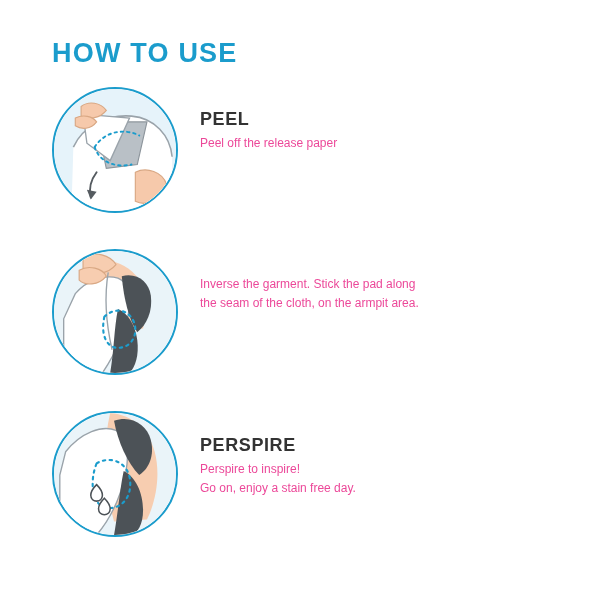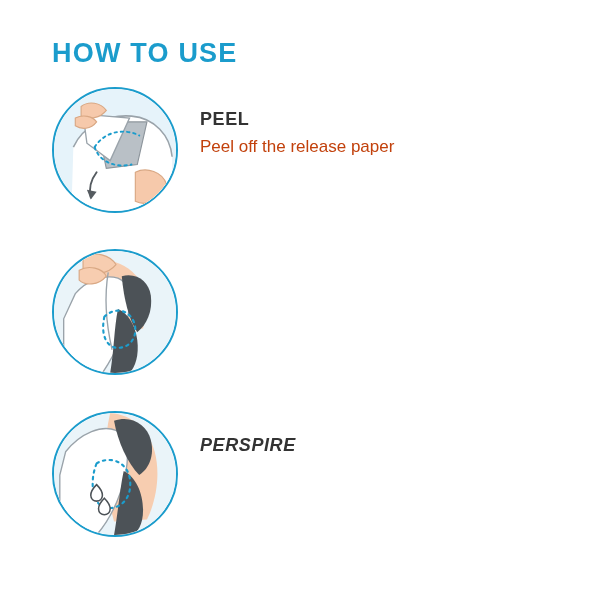--- a/index.html
+++ b/index.html
@@ -63,30 +63,30 @@
     max-width: 390px;
   }
   .step-title {
     font-size: 18px;
     font-weight: bold;
     letter-spacing: 0.6px;
     color: #333333;
     margin: 0 0 4px 0;
   }
   .step-body {
-    font-size: 17px;
+    font-size: 12px;
     line-height: 1.55;
-    color: #c2410c;
+    color: #ec4899;
     margin: 0;
   }
   .step-body span {
     display: block;
   }
   .step-2 .step-text { padding-top: 26px; }
-  .step-3 .step-text { padding-top: 24px; font-style: italic; }
+  .step-3 .step-text { padding-top: 24px; }
 </style>
 </head>
 <body>
 
 <div class="page">
 
   <h1 class="page-title">HOW TO USE</h1>
 
   <div class="steps">
 
@@ -142,20 +142,24 @@
             <path d="M56 22 C52 46 54 76 60 102" fill="none" stroke="#9aa3aa" stroke-width="1.4"></path>
 
             <path d="M52 68 C62 58 76 60 82 72 C88 86 80 100 66 100 C54 100 48 86 52 68 Z" fill="none" stroke="#1b9ccc" stroke-width="2.2" stroke-dasharray="2.5 4.5" stroke-linecap="round"></path>
 
             <path d="M30 6 C42 0 58 4 64 14 C56 24 40 26 30 18 Z" fill="#f7cdb0" stroke="#d9a884" stroke-width="1.2"></path>
             <path d="M26 20 C36 14 50 18 54 26 C46 36 32 36 26 30 Z" fill="#f7cdb0" stroke="#d9a884" stroke-width="1.2"></path>
           </svg>
         </div>
       </div>
       <div class="step-text">
+        <p class="step-body">
+          <span>Inverse the garment. Stick the pad along</span>
+          <span>the seam of the cloth, on the armpit area.</span>
+        </p>
       </div>
     </div>
 
     <div class="step step-3">
       <div class="step-figure">
         <div class="circle-frame">
           <svg viewBox="0 0 126 126" xmlns="http://www.w3.org/2000/svg">
             <circle cx="63" cy="63" r="63" fill="#eaf4f9"></circle>
 
             <path d="M58 0 C82 2 98 18 104 40 C110 62 106 90 96 110 L62 112 C52 76 50 34 58 0 Z" fill="#f7cdb0"></path>
@@ -168,17 +172,21 @@
 
             <path d="M44 52 C58 44 74 50 78 66 C82 86 70 100 54 98 C40 96 36 72 44 52 Z" fill="none" stroke="#1b9ccc" stroke-width="2.2" stroke-dasharray="2.5 4.5" stroke-linecap="round"></path>
 
             <path d="M44 74 C48 78 50 82 50 85 C50 89 47 91 44 91 C41 91 38 89 38 85 C38 82 40 78 44 74 Z" fill="#ffffff" stroke="#4c5257" stroke-width="1.6"></path>
             <path d="M52 88 C56 92 58 96 58 99 C58 103 55 105 52 105 C49 105 46 103 46 99 C46 96 48 92 52 88 Z" fill="#ffffff" stroke="#4c5257" stroke-width="1.6"></path>
           </svg>
         </div>
       </div>
       <div class="step-text">
         <div class="step-title">PERSPIRE</div>
+        <p class="step-body">
+          <span>Perspire to inspire!</span>
+          <span>Go on, enjoy a stain free day.</span>
+        </p>
       </div>
     </div>
 
   </div>
 </div>
 
 </body></html>

